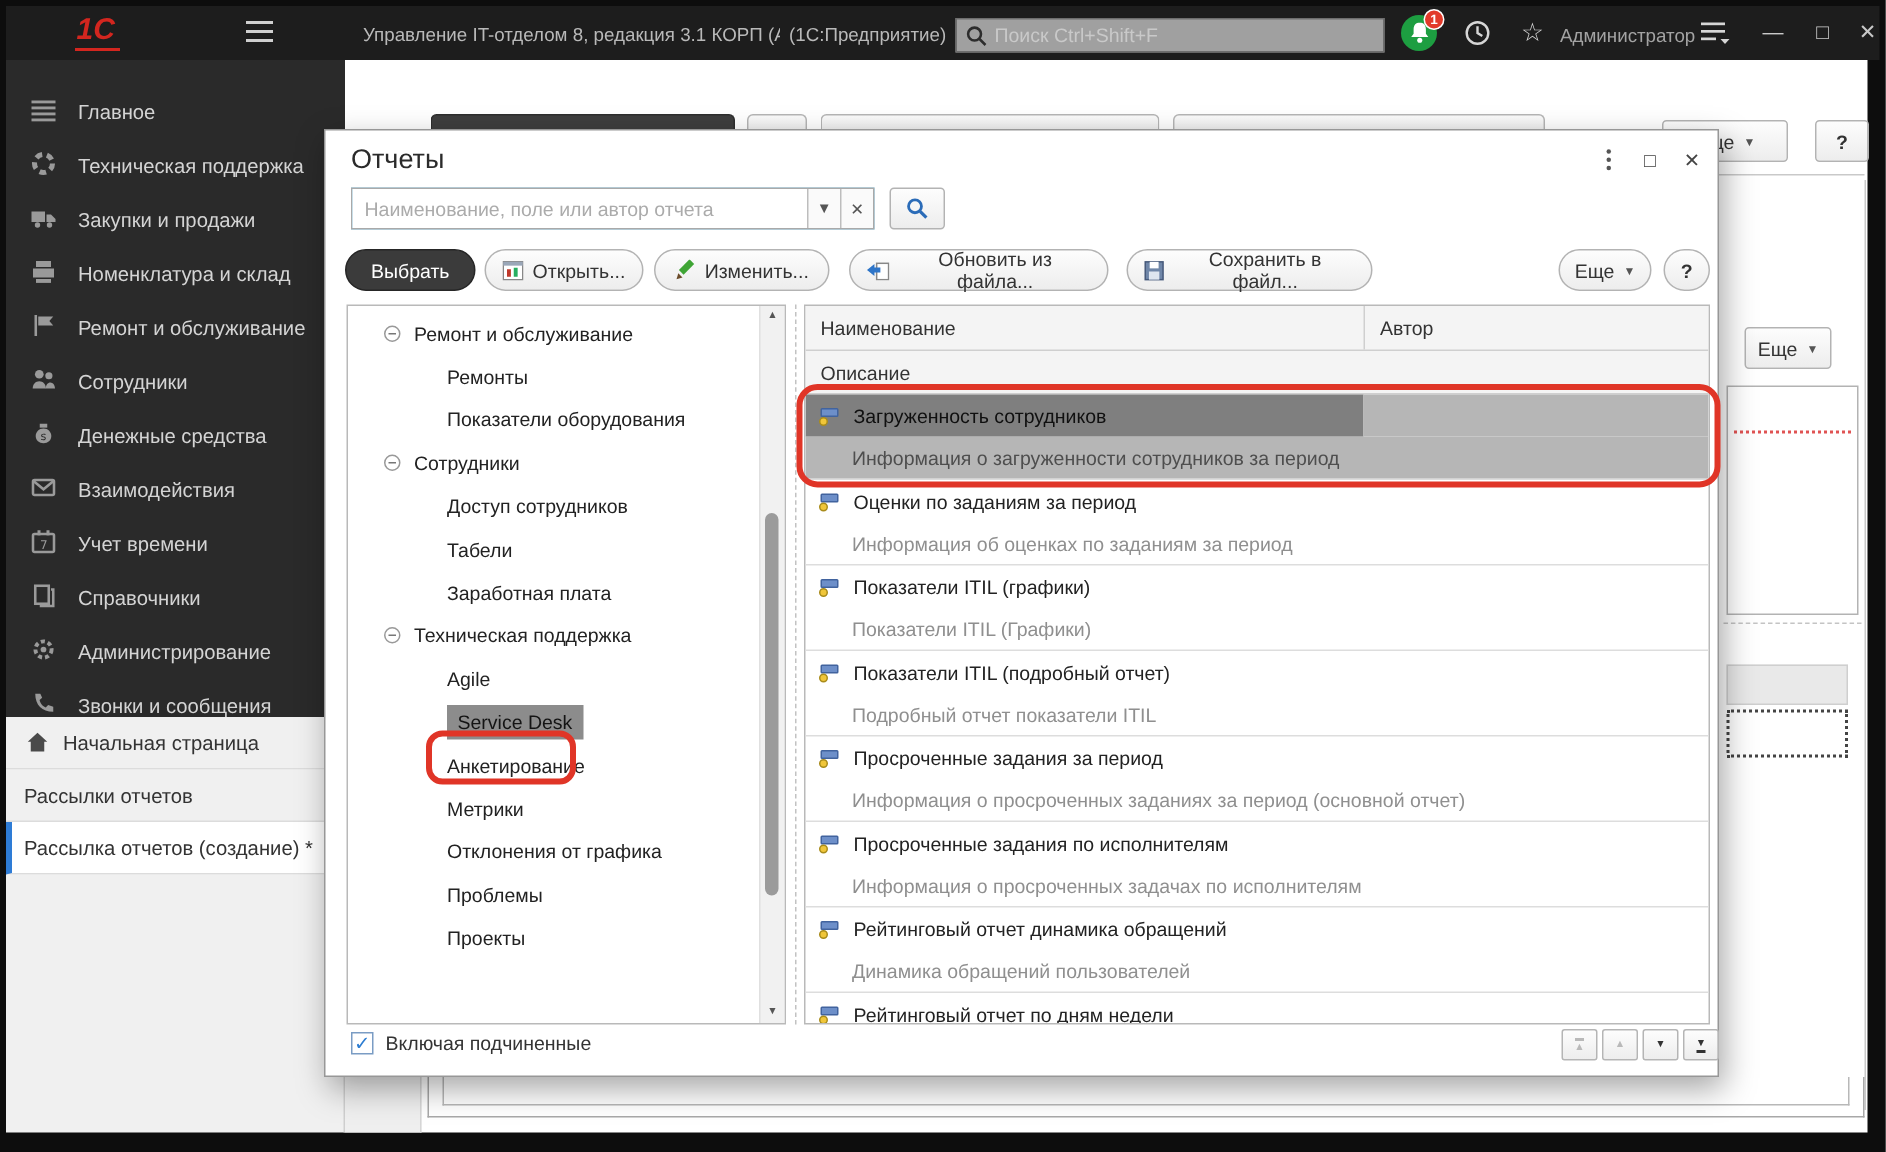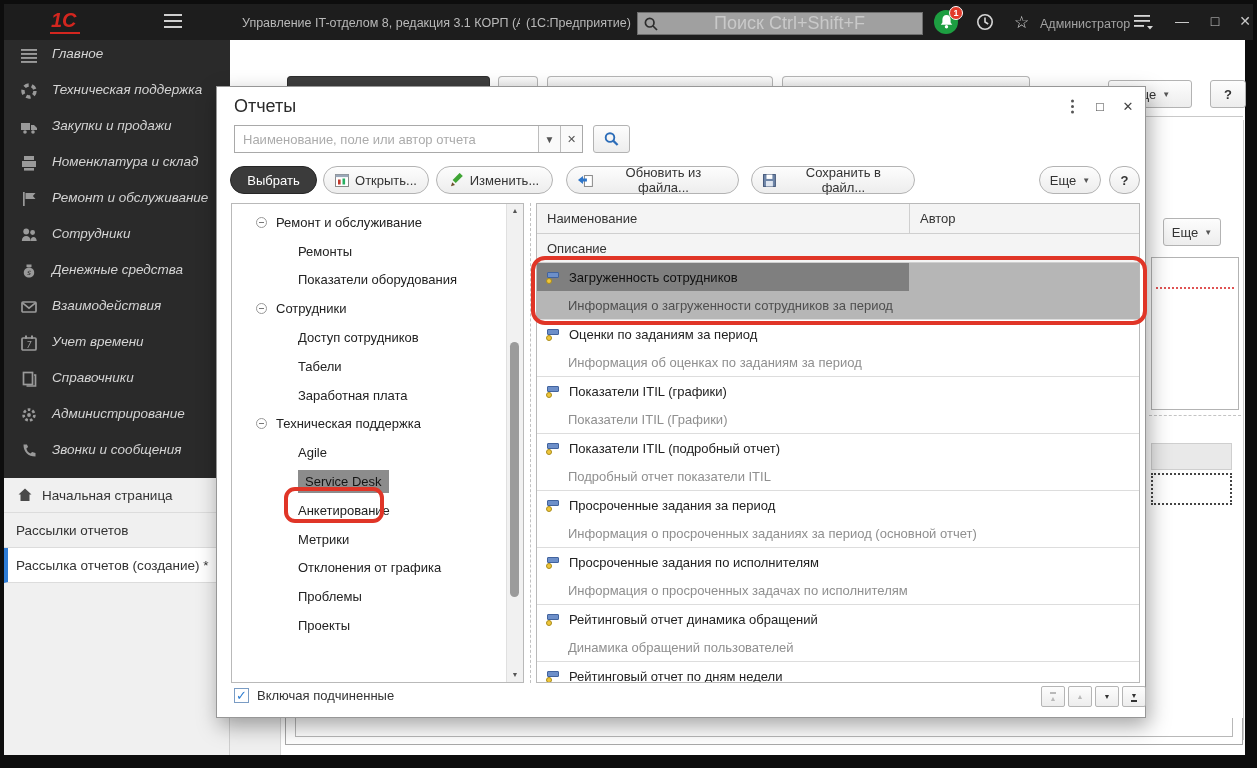--- a/index.html
+++ b/index.html
@@ -14,37 +14,37 @@
 
   
   #titlebar { left:4px; top:4px; width:1249px; height:36px; background:#1d1d1d; }
   .logo1c { left:46px; top:5px; color:#d3261f; font-weight:bold; font-style:italic; font-size:20px;
             border-bottom:2px solid #d3261f; padding:0 3px 1px 1px; line-height:1.1; }
   .tb-burger { left:160px; top:9px; }
   .tb-title { left:238px; top:12px; font-size:12.5px; color:#b9b9b9; white-space:nowrap; max-width:278px; overflow:hidden; }
   .tb-product { left:522px; top:12px; font-size:12.5px; color:#b9b9b9; white-space:nowrap; }
   .tb-search { left:633px; top:8px; width:286px; height:23px; background:#a0a0a0; border:1px solid #6e6e6e;
                display:flex; align-items:center; padding:0 6px; }
-  .tb-search input { flex:1; border:0; outline:0; background:transparent; font-size:18px; color:#0c4a6e;
-                     font-family:inherit;text-align:center; }
+  .tb-search input { flex:1; border:0; outline:0; background:transparent; font-size:13px; color:#0c4a6e;
+                     font-family:inherit; }
   .tb-search input::placeholder { color:#c9c9c9; }
   .bell-wrap { left:930px; top:6px; width:24px; height:24px; }
   .bell { width:24px; height:24px; border-radius:50%; background:#1d9e41; display:flex; align-items:center; justify-content:center; }
   .badge { position:absolute; right:-5px; top:-4px; width:14px; height:14px; border-radius:50%;
            background:#e23a2a; color:#fff; font-size:9px; font-weight:bold; display:flex; align-items:center;
            justify-content:center; border:1px solid #fff; }
   .tb-clock { left:972px; top:9px; }
   .tb-star { left:1010px; top:8px; font-size:17px; color:#d6d6d6; }
   .tb-user { left:1036px; top:13px; font-size:12.5px; color:#a3a3a3; }
   .tb-menu { left:1130px; top:10px; }
   .wc { top:9px; color:#c9c9c9; font-size:14px; width:20px; text-align:center; }
 
   
   #sidebar { left:4px; top:40px; width:226px; height:438px; background:#2a2a2a; padding-top:6px; }
-  .sb-item { height:36px; display:flex; align-items:flex-start;font-style:italic; }
+  .sb-item { height:36px; display:flex; align-items:flex-end; }
   .sb-ic { width:18px; height:18px; margin-left:16px; margin-right:14px; flex:0 0 18px; }
   .sb-label { color:#d4d4d4; font-size:13.5px; white-space:nowrap; }
 
   #tabstrip { left:4px; top:478px; width:226px; height:277px; background:#f0f0f0; border-right:1px solid #cfcfcf; }
   .tab-row { height:35px; display:flex; align-items:center; border-bottom:1px solid #dcdcdc; background:#f0f0f0;
              padding-left:12px; font-size:13.5px; color:#333; white-space:nowrap; }
   .tab-row .home-ic { width:18px; height:18px; margin-right:8px; }
   .tab-row.active { background:#fff; border-left:4px solid #2e7cd6; padding-left:8px; }
 
   

